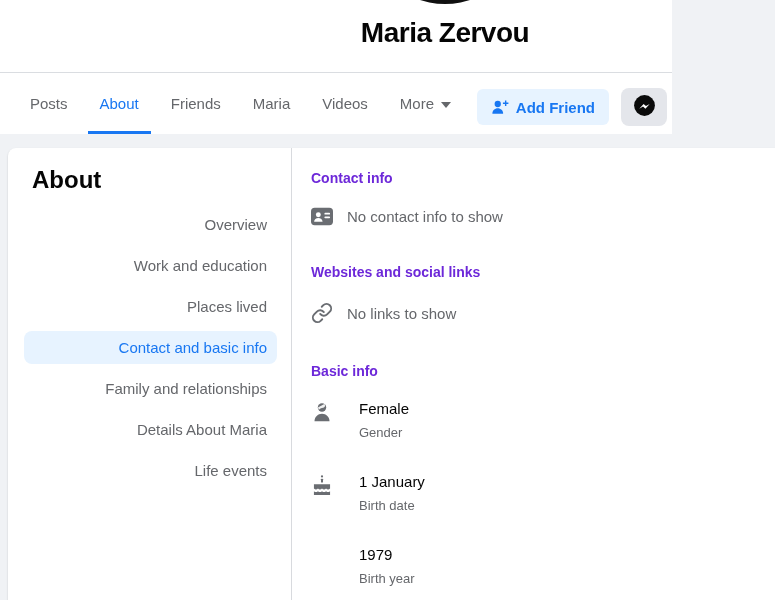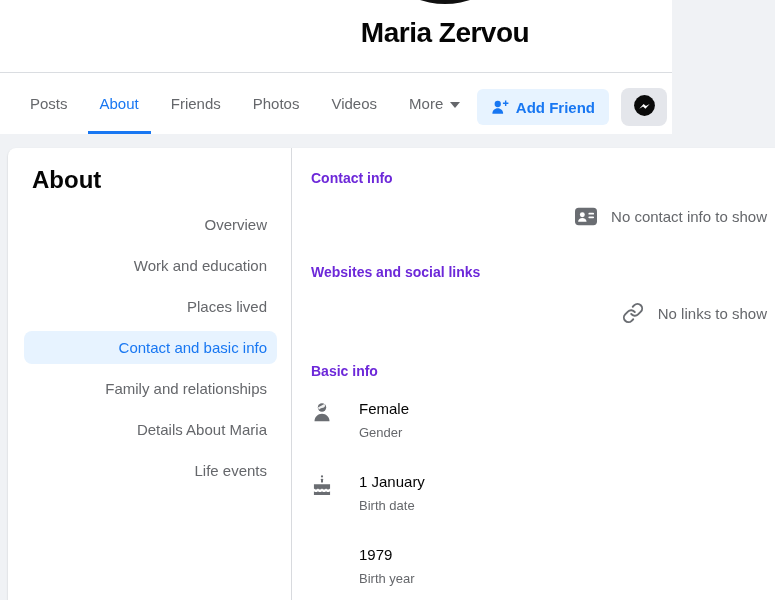--- a/index.html
+++ b/index.html
@@ -82,41 +82,41 @@
     display:block; padding:8px 10px; margin-bottom:8px; border-radius:8px;
     font-size:15px; font-weight:500; color:#65676b; cursor:pointer; white-space:nowrap;text-align:right;
   }
   .side-item.active { background:#e7f3ff; color:#1877f2; }
 
   .card-right { flex:1; padding:22px 16px 16px 19px; }
   .section-heading { font-size:14px; font-weight:700; color:#6d28d9; margin:0 0 21px; }
   .section { margin-bottom:38px; }
   .empty-row {
     display:flex; align-items:center; gap:14px;
-    font-size:15px; color:#65676b; margin-bottom:2px;justify-content:flex-end;
+    font-size:15px; color:#65676b; margin-bottom:2px;
   }
   .icon-cell { width:22px; flex:0 0 22px; display:flex; justify-content:center; }
   .info-row { display:flex; gap:26px; margin-bottom:33px; }
   .info-row .icon-cell { padding-top:1px; }
   .info-value { font-size:15px; color:#050505; }
   .info-label { font-size:13px; color:#65676b; margin-top:8px; }
 </style>
 </head>
 <body>
 
 <div class="header">
   <div class="profile-photo-arc"></div>
   <h1 class="profile-name">Maria Zervou</h1>
   <div class="header-divider"></div>
 
   <nav class="tabs-row">
     <a class="tab">Posts</a>
     <a class="tab active">About</a>
     <a class="tab">Friends</a>
-    <a class="tab">Photos</a>
+    <a class="tab">Maria</a>
     <a class="tab">Videos</a>
     <a class="tab">
         <span>More</span>
         <span class="caret"></span>
       </a>
   </nav>
 
   <div class="header-actions">
     <button class="btn-add-friend">
       <span class="icon-cell" style="width:18px;flex-basis:18px;">

